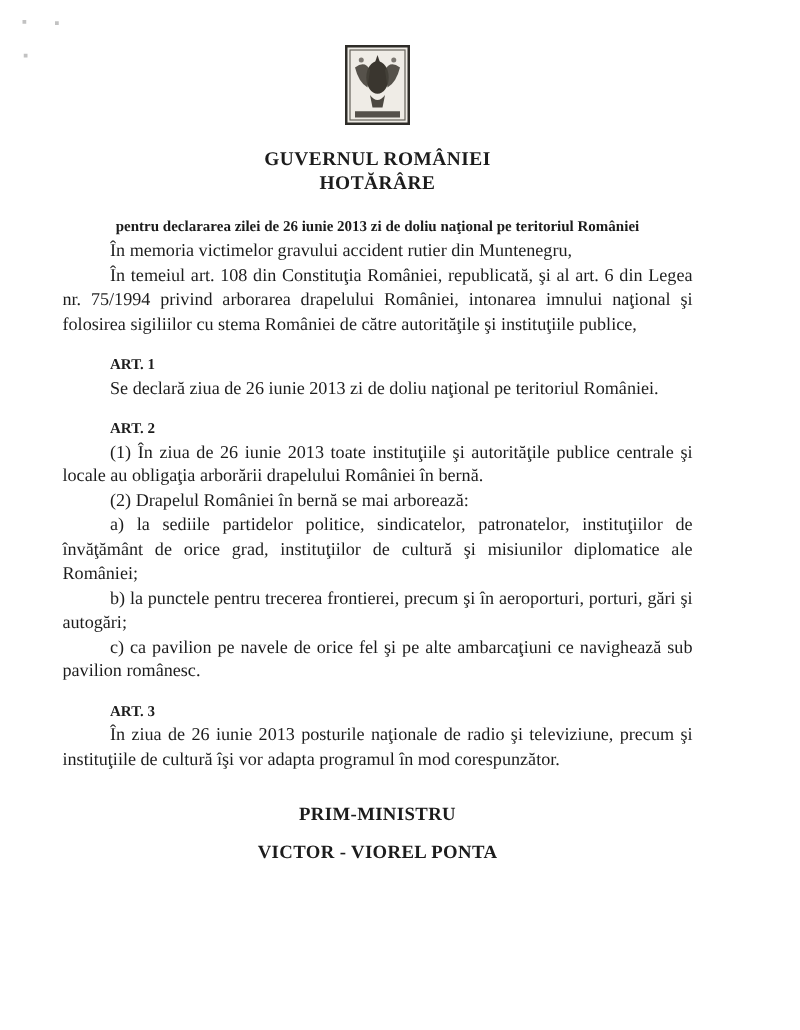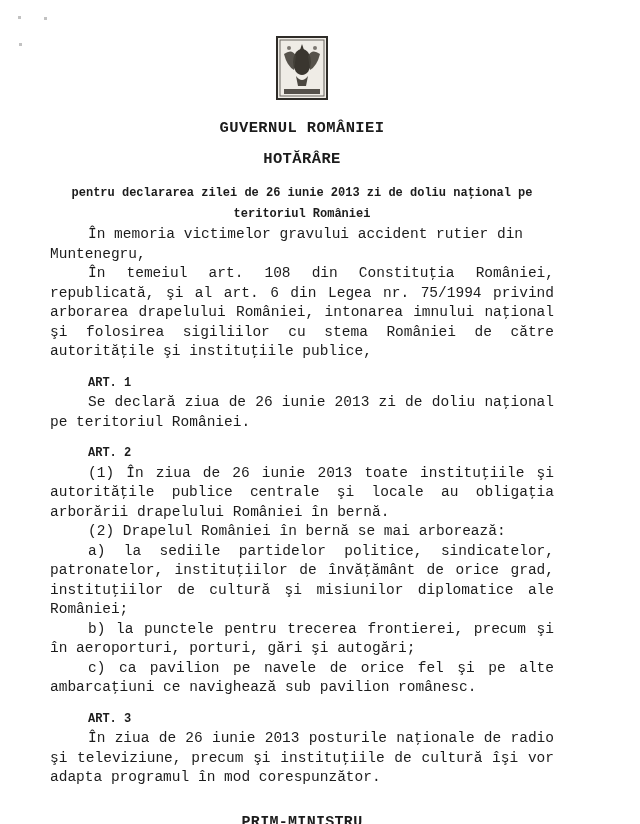--- a/index.html
+++ b/index.html
@@ -5,21 +5,21 @@
   html, body {
     margin: 0;
     padding: 0;
     background: #ffffff;
   }
   .page {
     position: relative;
     width: 604px;
     height: 824px;
     background: #ffffff;
-    font-family: Liberation Mono, monospace;
+    font-family: Liberation Serif, serif;
     color: #1c1c1c;
     overflow: hidden;
   }
   .scan-dot {
     position: absolute;
     background: #9a9a9a;
     width: 3px;
     height: 3px;
     opacity: 0.6;
   }
@@ -32,21 +32,21 @@
     width: 52px;
     height: 64px;
   }
   .center-head {
     text-align: center;
     font-weight: bold;
     font-size: 15.5px;
     letter-spacing: 0.4px;
   }
   .gov-line { margin-top: 14px; }
-  .doctype-line { margin-top: 13px; }
+  .doctype-line { margin-top: 1px; }
   .doc-title {
     width: 500px;
     margin: 15px auto 0 auto;
     text-align: center;
     font-weight: bold;
     font-size: 12px;
     line-height: 21px;
   }
   .body-col {
     width: 504px;

